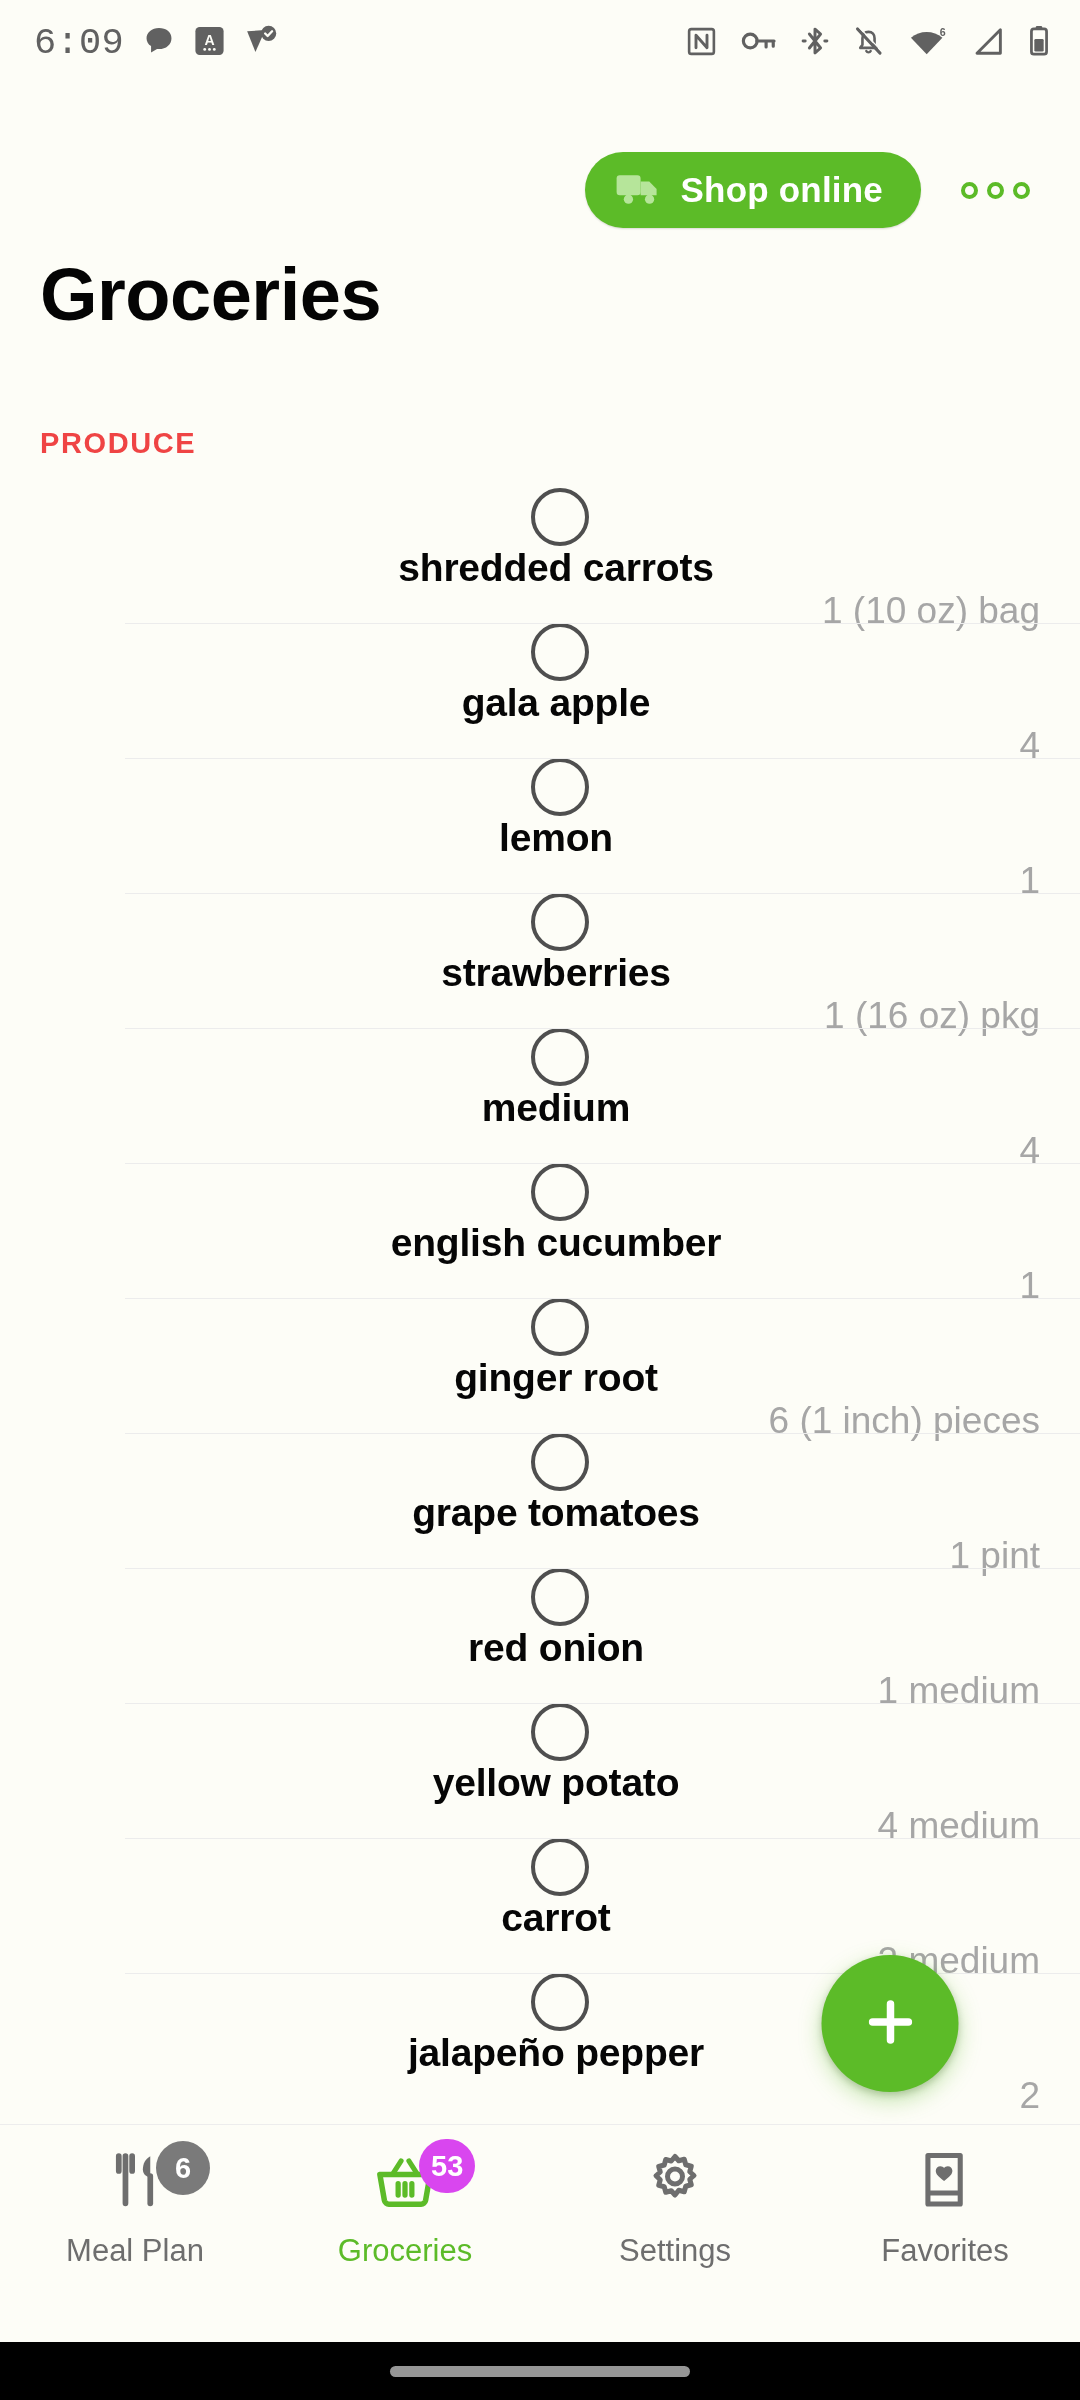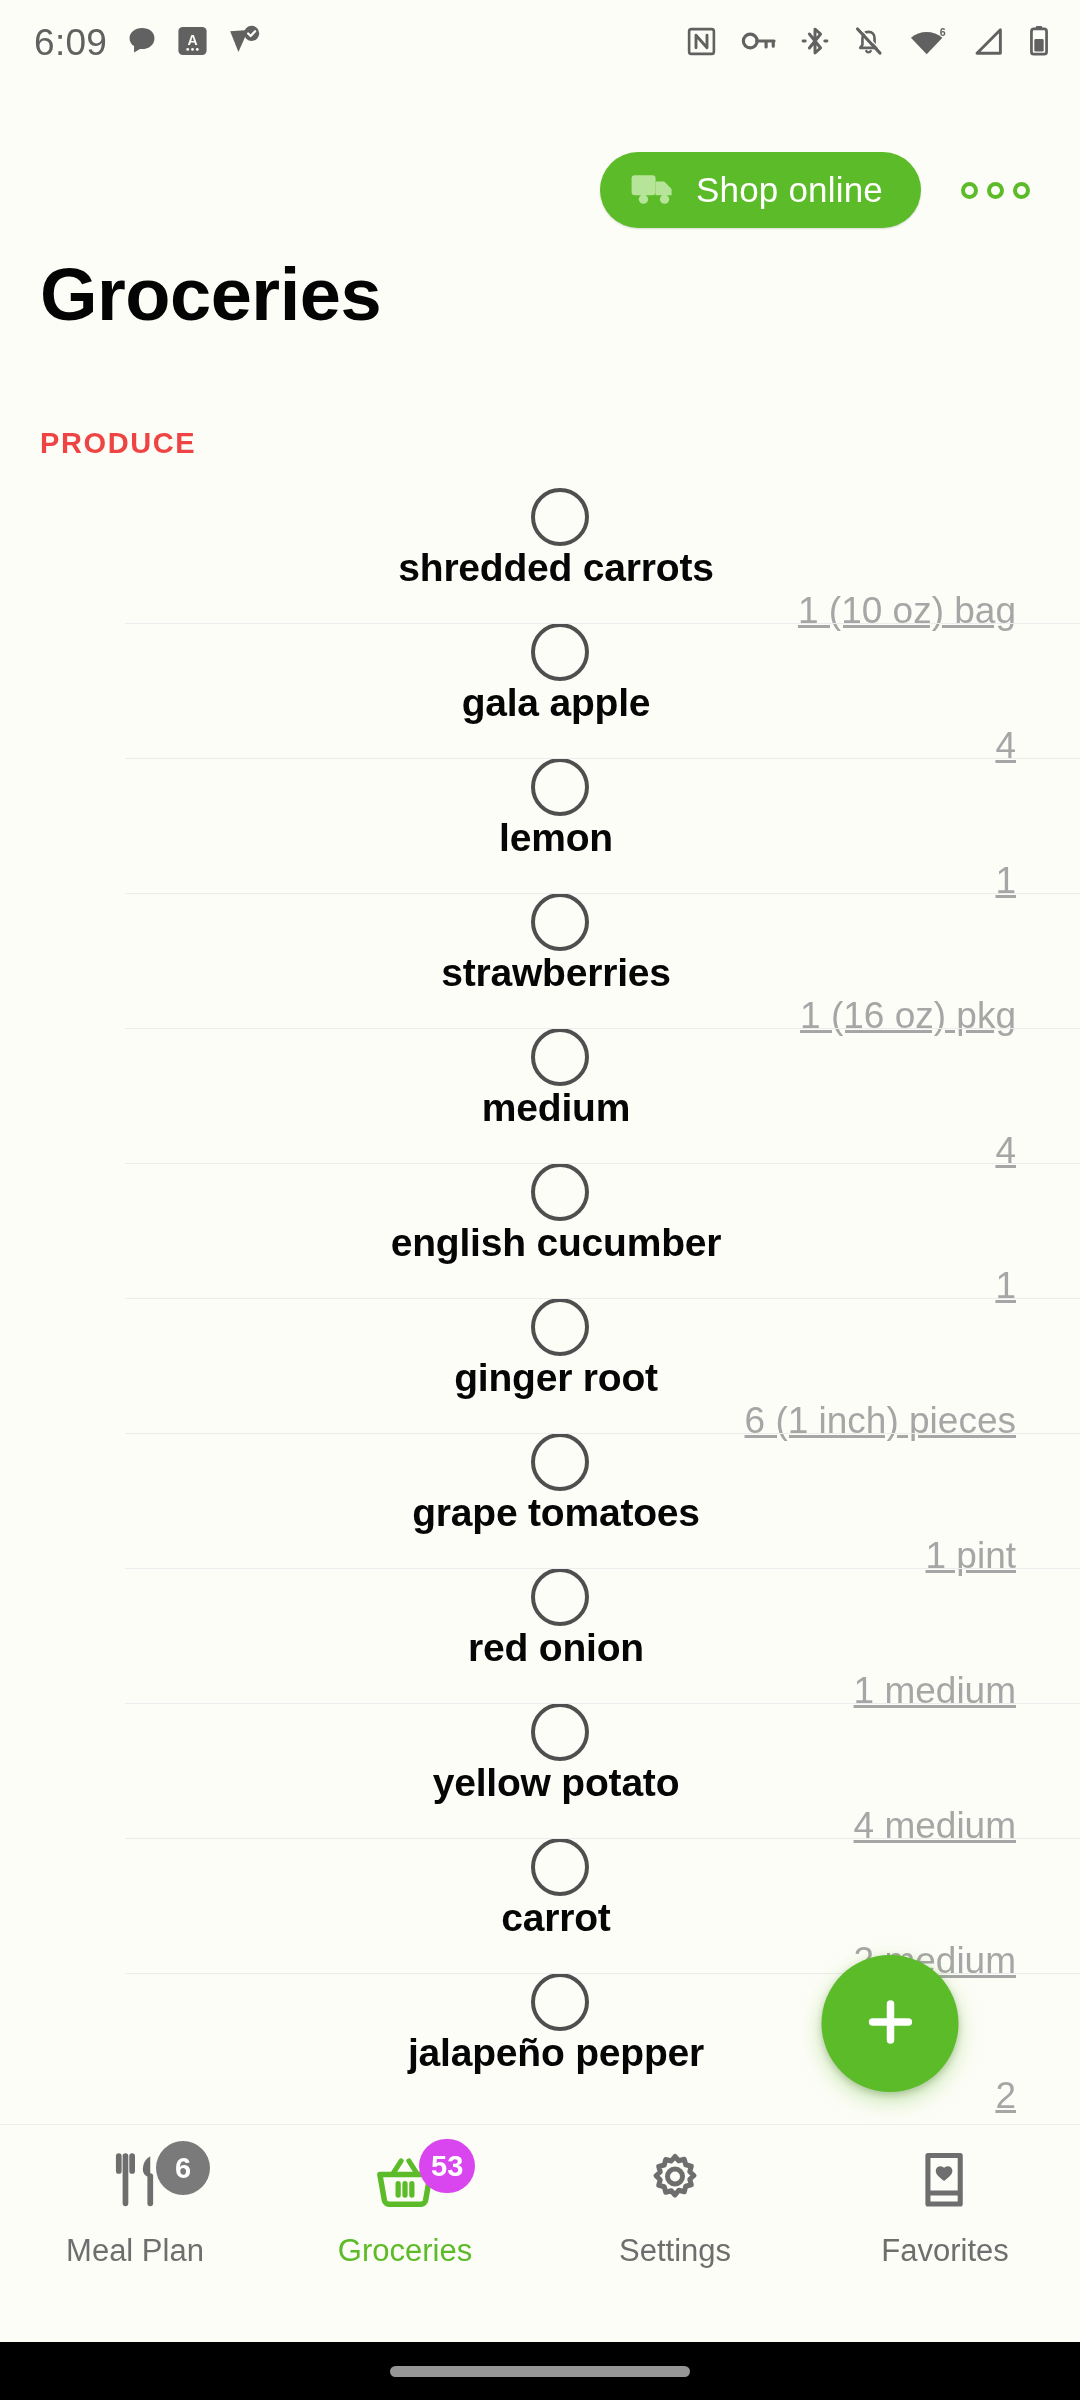--- a/index.html
+++ b/index.html
@@ -11,37 +11,37 @@
   }
   .phone { position:relative; width:1080px; height:2400px; background:#fdfdf7; }
 
   
   .statusbar {
     position:absolute; top:0; left:0; width:1080px; height:86px;
     display:flex; align-items:center; justify-content:space-between;
     padding:0 30px 0 34px;
   }
   .status-left { display:flex; align-items:center; gap:18px; }
-  .clock { font-size:37px; color:#616161; letter-spacing:.3px; }
+  .clock { font-size:37px; color:#616161; letter-spacing:.3px;font-family:Liberation Mono, monospace; }
   .status-left .sicon, .status-right .sicon { display:block; }
   .status-right { display:flex; align-items:center; gap:23px; }
 
   
   .header-actions {
     position:absolute; top:152px; left:0; width:1080px;
     display:flex; align-items:center; justify-content:flex-end;
     padding-right:38px; gap:28px;
   }
   .shop-btn {
     display:flex; align-items:center; gap:18px;
     background:#5cbb28; border-radius:70px;
     padding:17px 38px 17px 30px;
     box-shadow:0 1px 2px rgba(0,0,0,.14);
   }
-  .shop-btn .label { color:#ffffff; font-size:35px; font-weight:normal; letter-spacing:.2px; }
+  .shop-btn .label { color:#ffffff; font-size:35px; font-weight:bold; letter-spacing:.2px; }
   .overflow-btn { display:flex; align-items:center; gap:9px; padding:14px 12px; }
   .overflow-btn .dot {
     width:17px; height:17px; border-radius:50%;
     border:4px solid #5cbb28; background:transparent;
   }
 
   
   .page-title {
     position:absolute; top:252px; left:40px;
     font-size:74px; font-weight:bold; color:#040404; letter-spacing:-.5px;
@@ -61,23 +61,22 @@
   .checkbox {
     width:58px; height:58px; border-radius:50%;
     border:4px solid #4f4f4f; background:transparent;
     margin-left:40px; flex:none;
   }
   .row .name {
     margin-left:32px; font-size:39px; font-weight:bold; color:#060606;
     white-space:nowrap; letter-spacing:-.2px;
   }
   .row .qty {
-    margin-left:auto; margin-right:64px; font-size:37px; color:#a6a6a6;
+    margin-left:auto; margin-right:40px; font-size:37px; color:#a6a6a6;
     white-space:nowrap;
-    text-decoration:underline;
   }
 
   
   .fab {
     position:absolute; left:890px; top:1955px;
     width:137px; height:137px; border-radius:50%;
     background:#5cbb28; transform:translateX(-50%);
     display:flex; align-items:center; justify-content:center;
     box-shadow:0 8px 22px rgba(92,187,40,.36), 0 3px 7px rgba(0,0,0,.2);
   }

